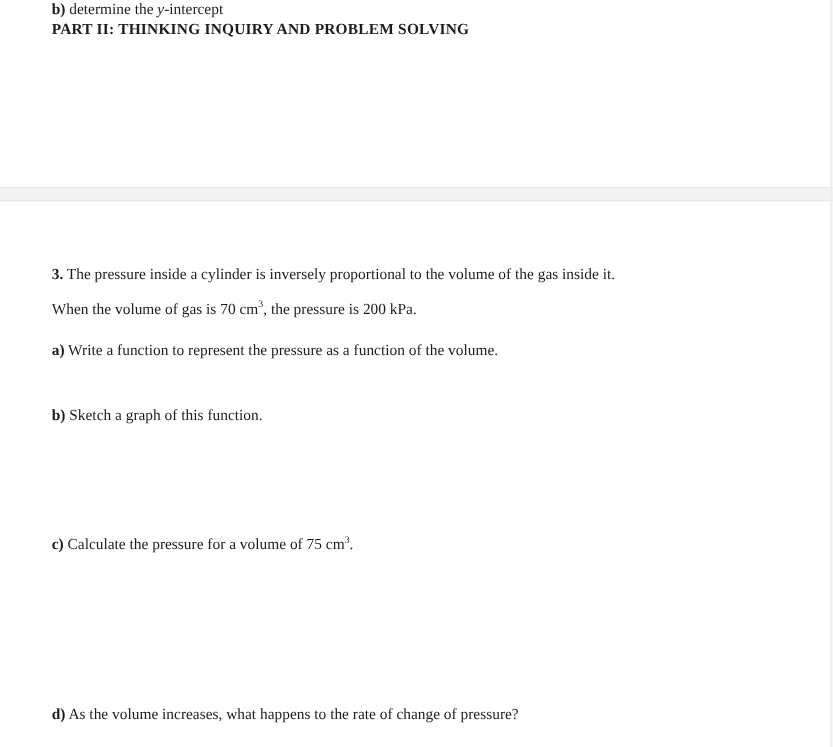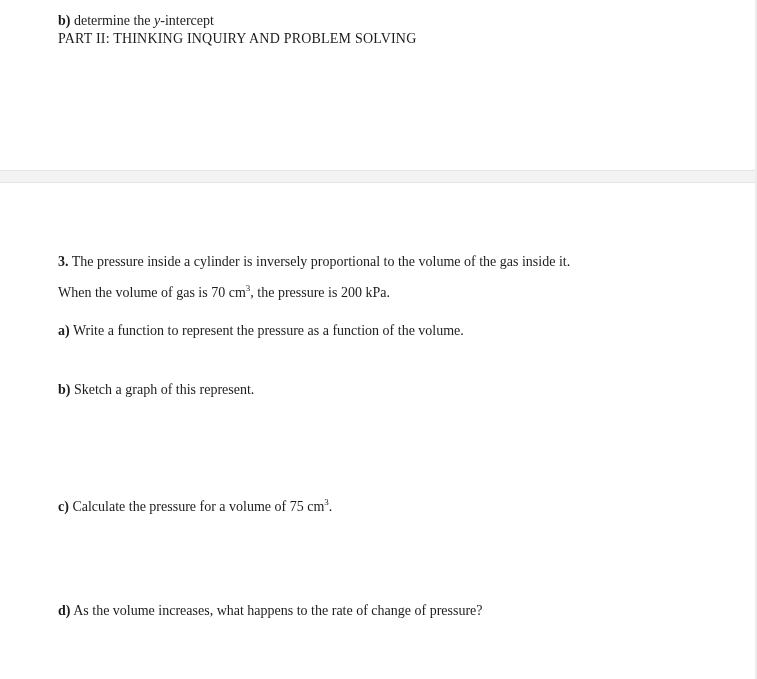--- a/index.html
+++ b/index.html
@@ -10,26 +10,26 @@
     background: #ffffff;
     font-family: "Liberation Serif", "DejaVu Serif", serif;
     font-size: 14px;
     color: #1c1c1c;
     position: relative;
     overflow: hidden;
   }
   .line {
     position: absolute;
     left: 47px;
-    margin: 11px;
+    margin: 0;
     white-space: nowrap;
     line-height: 16px;
   }
   .prefix { font-weight: bold; }
-  .heading { font-weight: normal; letter-spacing: 0.2px; }
+  .heading { font-weight: bold; letter-spacing: 0.2px; }
   i { font-style: italic; }
   sup { font-size: 9px; line-height: 0; }
   .separator {
     position: absolute;
     left: 0;
     top: 170px;
     width: 100%;
     height: 13px;
     background: #f3f3f3;
     border-top: 1px solid #e4e4e4;
@@ -57,22 +57,22 @@
 
   <div class="separator"></div>
 
   <div>
     <p class="line" style="top:243px"><span class="prefix">3.</span><span> The pressure inside a cylinder is inversely proportional to the volume of the gas inside it.</span></p>
 
     <p class="line" style="top:274px"><span>When the volume of gas is 70 cm</span><sup>3</sup><span>, the pressure is 200 kPa.</span></p>
 
     <p class="line" style="top:312px"><span class="prefix">a)</span><span> Write a function to represent the pressure as a function of the volume.</span></p>
 
-    <p class="line" style="top:371px"><span class="prefix">b)</span><span> Sketch a graph of this represent.</span></p>
+    <p class="line" style="top:371px"><span class="prefix">b)</span><span> Sketch a graph of this function.</span></p>
 
     <p class="line" style="top:488px"><span class="prefix">c)</span><span> Calculate the pressure for a volume of 75 cm</span><sup>3</sup><span>.</span></p>
 
-    <p class="line" style="top:592px"><span class="prefix">d)</span><span> As the volume increases, what happens to the rate of change of pressure?</span></p>
+    <p class="line" style="top:643px"><span class="prefix">d)</span><span> As the volume increases, what happens to the rate of change of pressure?</span></p>
   </div>
 
   <div class="right-edge"></div>
 
 </div>
 
 </body></html>

